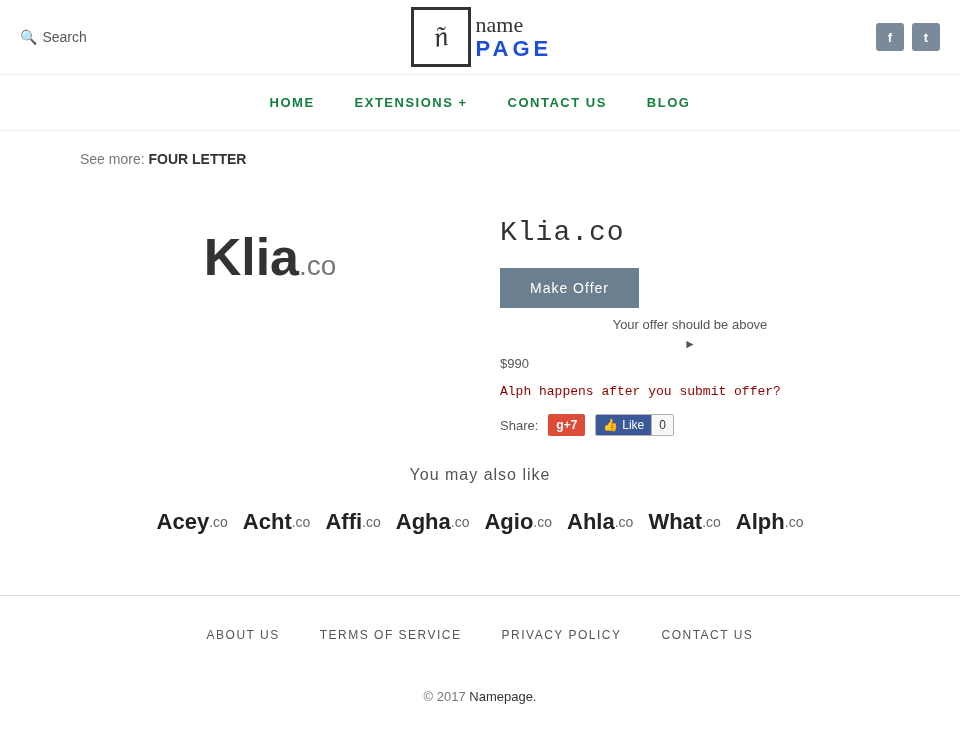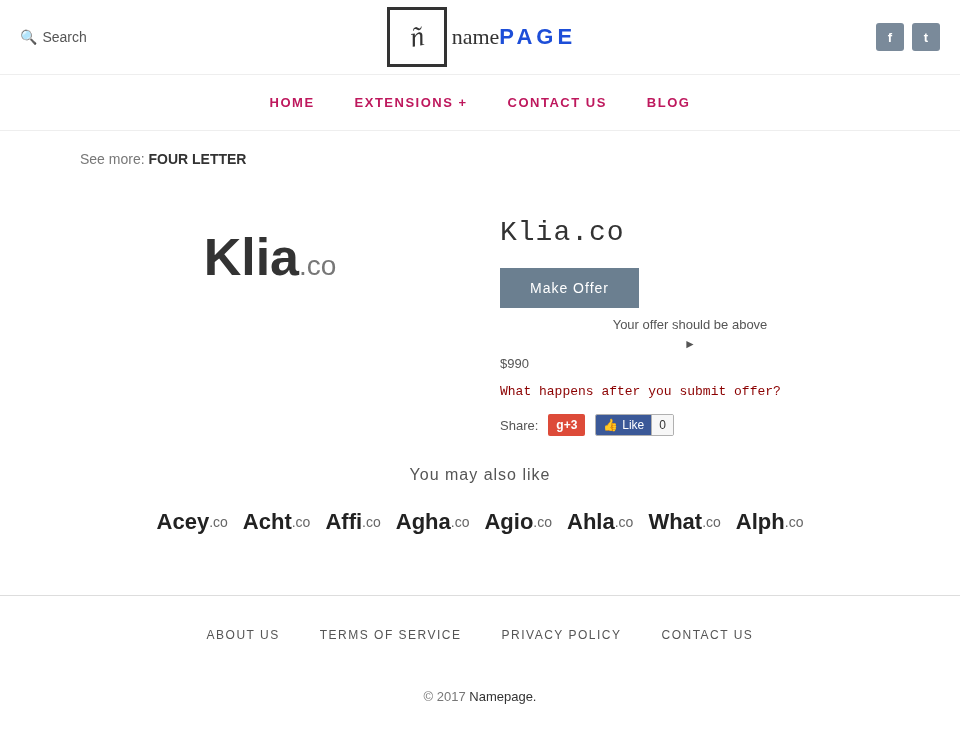--- a/index.html
+++ b/index.html
@@ -35,21 +35,21 @@
       position: relative;
     }
     .logo-ampersand {
       font-size: 28px;
       font-style: italic;
       font-family: Georgia, serif;
       color: #333;
       transform: rotate(-10deg);
       display: inline-block;
     }
-    .logo-text { display: flex; line-height: 1.1; }
+    .logo-text { display: flex; flex-direction: column; line-height: 1.1; }
     .logo-name { font-family: 'Brush Script MT', cursive; font-size: 22px; color: #333; }
     .logo-page { font-size: 22px; font-weight: bold; letter-spacing: 4px; color: #1d4ed8; text-transform: uppercase; }
     .social-icons { display: flex; gap: 8px; align-items: center; }
     .social-btn {
       width: 28px; height: 28px;
       background: #7a8a9a;
       border-radius: 3px;
       display: flex; align-items: center; justify-content: center;
       color: white; font-size: 13px; font-weight: bold;
       cursor: pointer;
@@ -61,21 +61,21 @@
       justify-content: center;
       gap: 40px;
       padding: 15px 0;
       border-bottom: 1px solid #eee;
       background: #fff;
     }
     .nav-item {
       font-size: 13px;
       letter-spacing: 1.5px;
       text-transform: uppercase;
-      color: #be185d;
+      color: #15803d;
       cursor: pointer;
       font-weight: 600;
       padding: 5px 0;
       text-align: right;
     }
 
     
     .breadcrumb {
       padding: 20px 80px;
       font-size: 14px;
@@ -295,24 +295,24 @@
     <div class="product-info">
       <div class="product-title">
         <span>Klia.co</span>
       </div>
       <button class="make-offer-btn">Make Offer</button>
       <div class="offer-hint">
         <span>Your offer should be above</span>
         <span class="offer-arrow">►</span>
       </div>
       <div class="offer-price">$990</div>
-      <a class="offer-link">What happens after you submit offer?</a>
+      <a class="offer-link">Alph happens after you submit offer?</a>
       <div class="share-row">
         <span>Share:</span>
-        <div class="gplus-btn">g+3</div>
+        <div class="gplus-btn">g+7</div>
         <div class="fb-like-btn">
           <div class="fb-like-inner">
             <span>👍</span>
             <span>Like</span>
           </div>
           <span class="fb-count">0</span>
         </div>
       </div>
     </div>
   </div>

